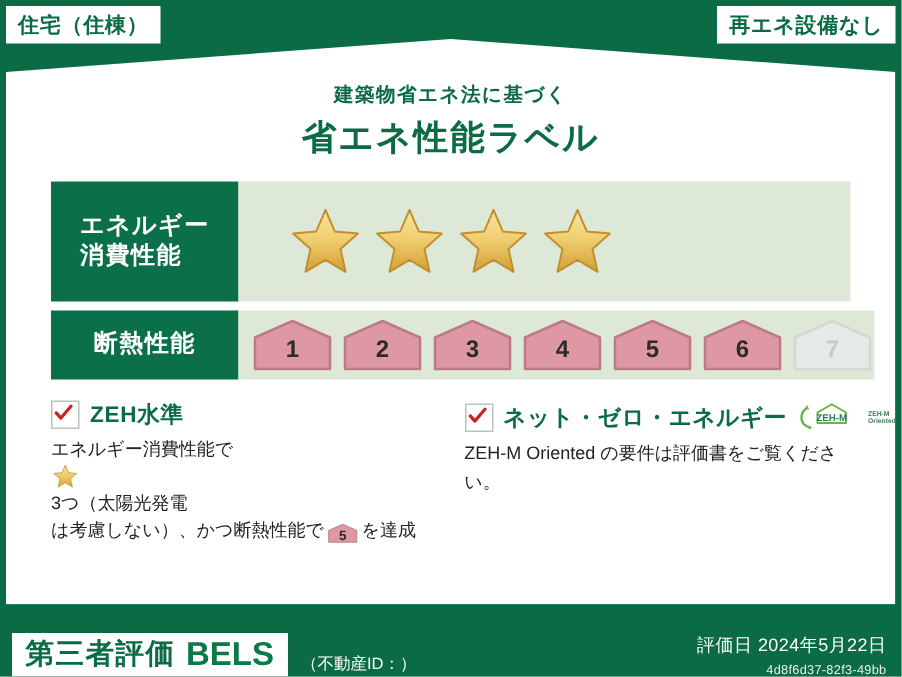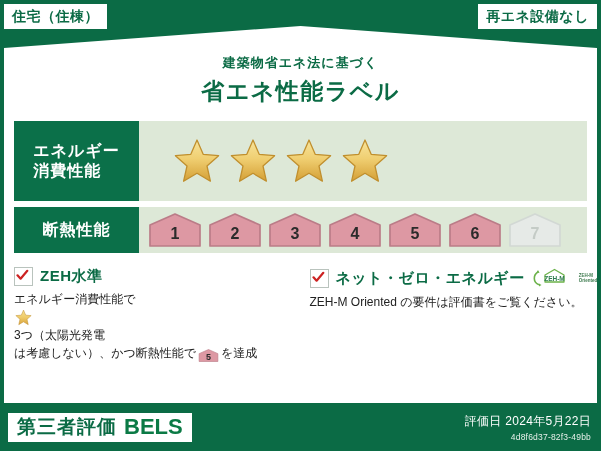--- a/index.html
+++ b/index.html
@@ -34,21 +34,21 @@
   
   .panel{
     position:absolute;
     left:4px;right:4px;top:26px;bottom:48px;
     background:#ffffff;
     clip-path:polygon(0% 22px, 50% 0%, 100% 22px, 100% 100%, 0% 100%);
   }
   .panel-inner{
     position:absolute;
     left:0;right:0;top:22px;bottom:0;
-    padding:0 10px;
+    padding:0 30px;
     box-sizing:border-box;
   }
 
   
   .title-small{
     text-align:center;
     color:#0b6b45;
     font-size:13px;
     font-weight:bold;
     letter-spacing:1px;
@@ -166,21 +166,21 @@
     line-height:1.15;
     flex:0 0 auto;
     font-weight:bold;
     white-space:nowrap;
   }
 
   
   .footer{
     position:absolute;
     left:0;right:0;bottom:0;height:48px;
-    display:flex;align-items:center;
+    display:flex;align-items:flex-end;
   }
   .bels-box{
     margin-left:8px;
     background:#ffffff;
     padding:3px 9px 4px;
     display:flex;align-items:center;gap:7px;
     line-height:1;
   }
   .bels-jp{
     color:#0b6b45;font-weight:bold;font-size:19px;letter-spacing:1px;
@@ -382,20 +382,21 @@
 
     </div>
   </div>
 
   <div class="footer">
     <div class="bels-box">
       <span class="bels-jp">第三者評価</span>
       <span class="bels-en">BELS</span>
     </div>
     <div class="cert">
+      <span class="cert-realestate">（不動産ID：）</span>
     </div>
     <div class="footer-right">
       <div class="eval-date">評価日 2024年5月22日</div>
       <div class="hash">4d8f6d37-82f3-49bb</div>
     </div>
   </div>
 
 </div>
 
 </body></html>

